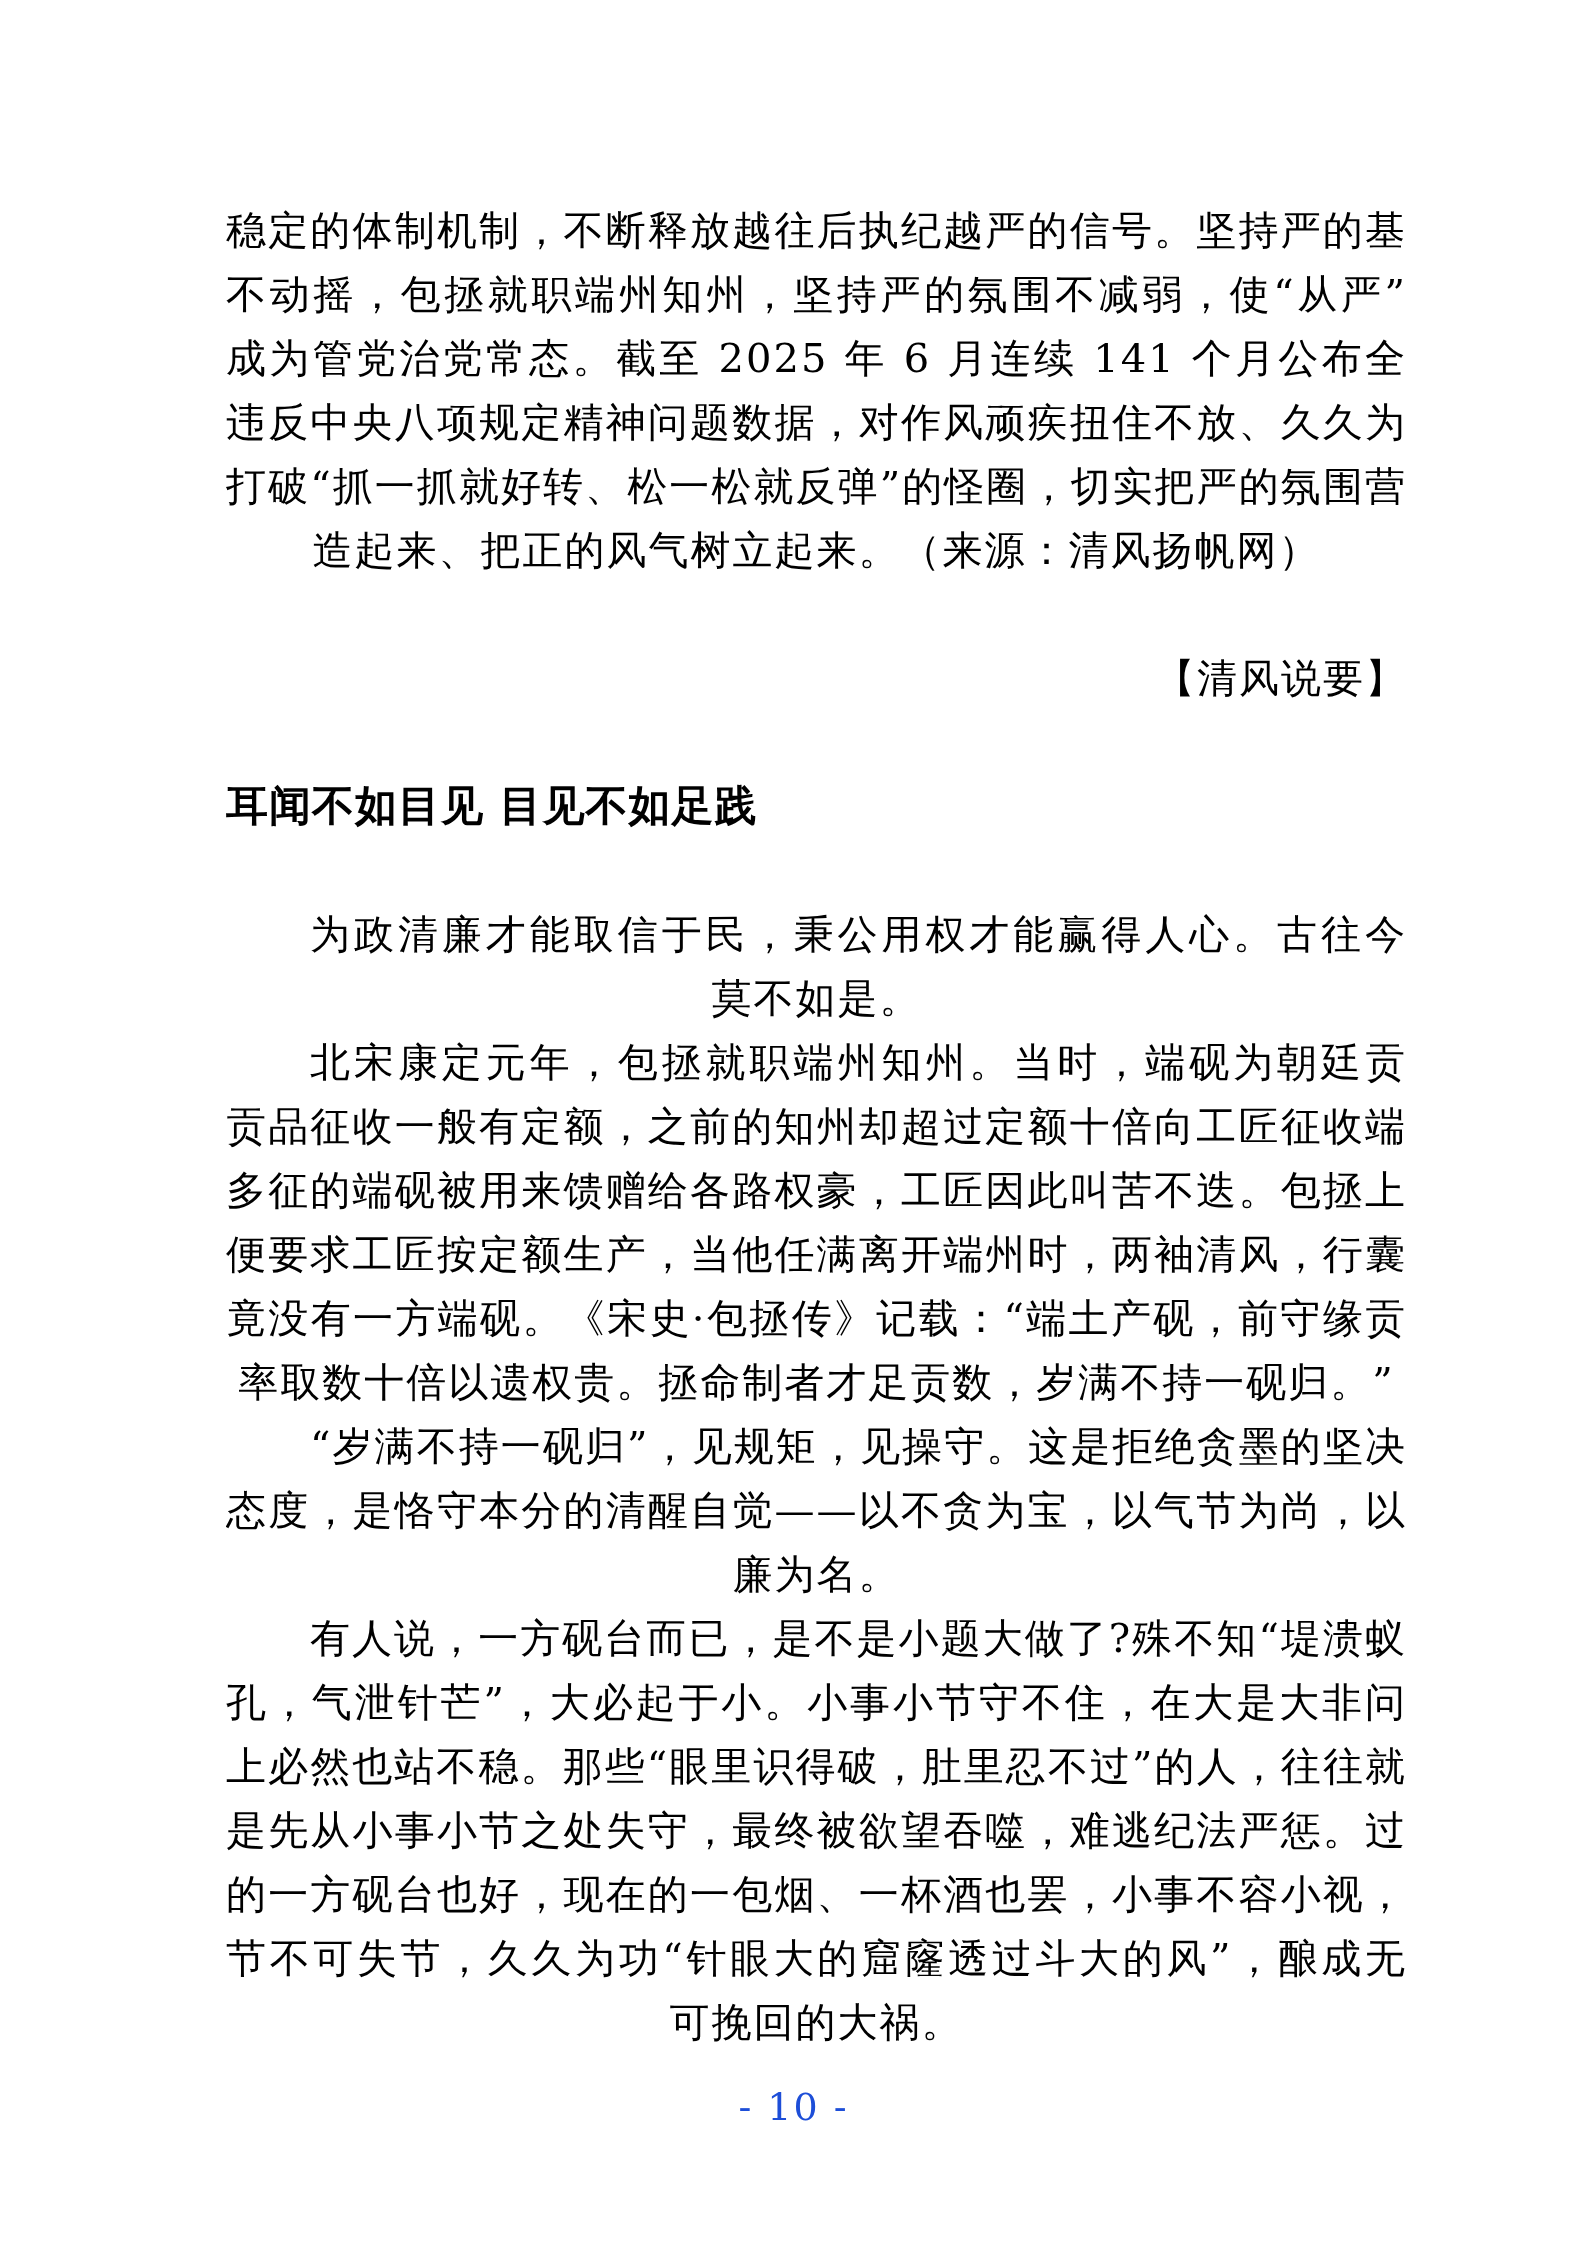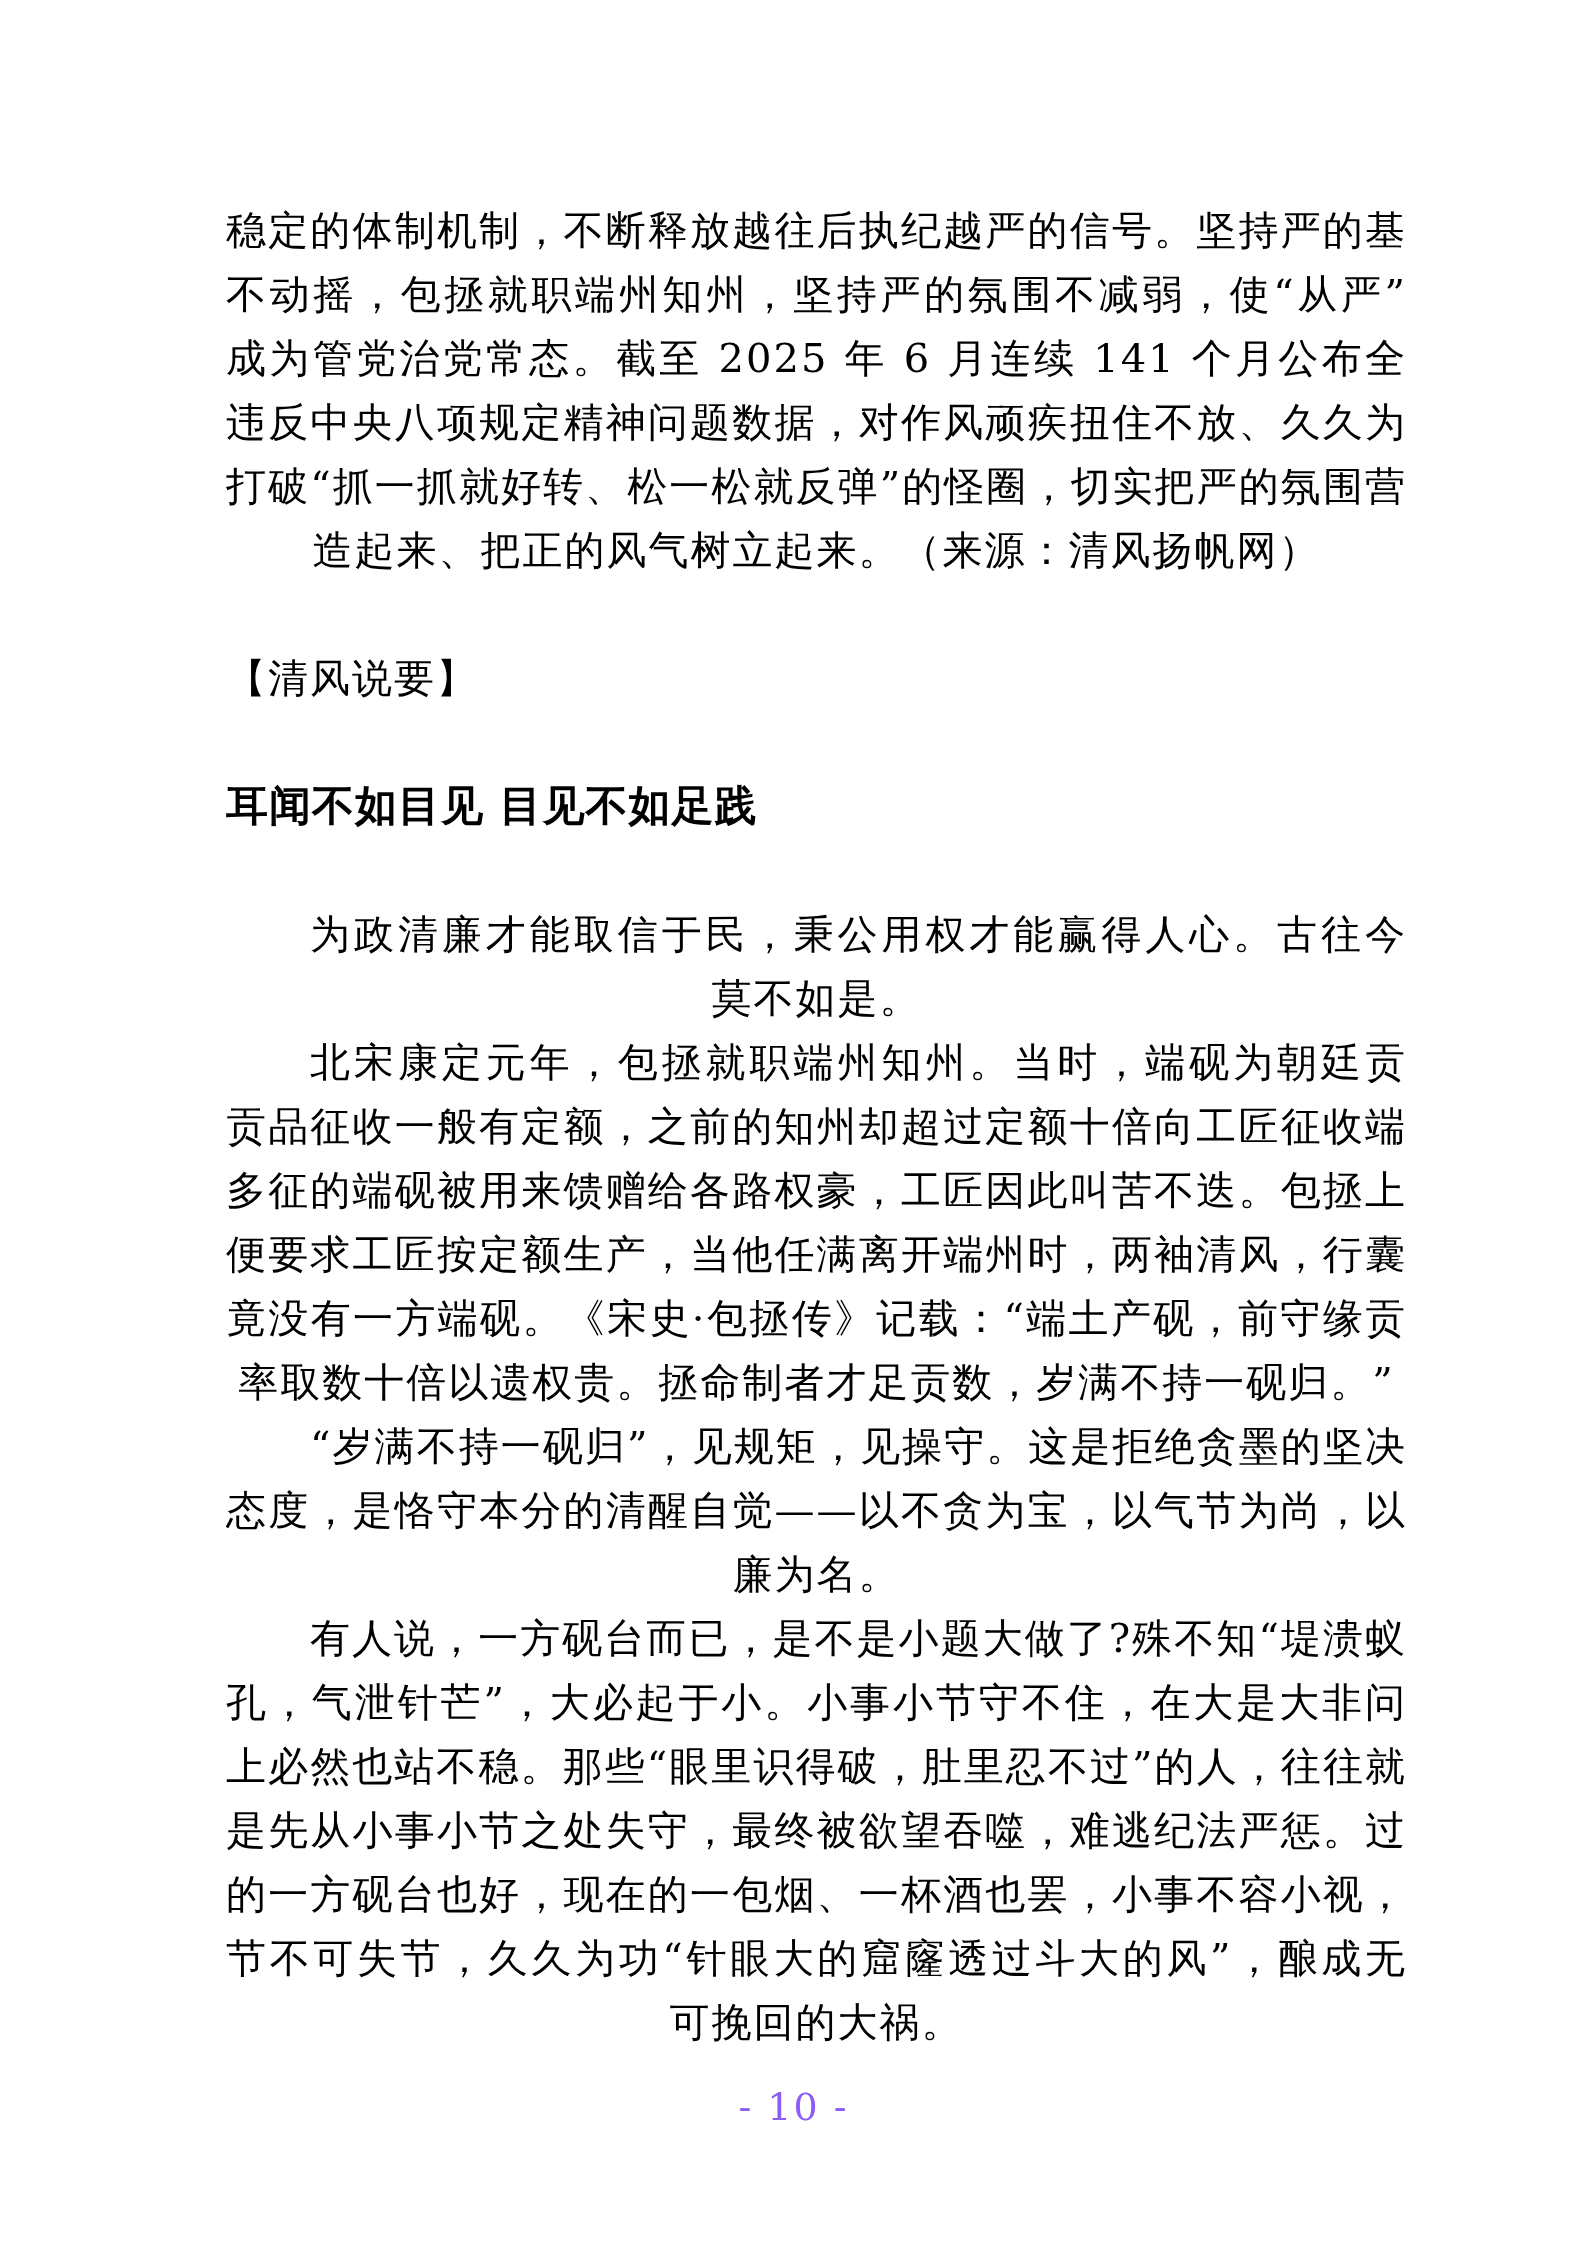--- a/index.html
+++ b/index.html
@@ -40,38 +40,38 @@
     height: 64px;
   }
   .line.last {
     text-align: center;
   }
   .line.indent {
     text-indent: 84px;
   }
   .line.blank {  }
   .line.section-header {
-    text-align: left;
+    text-align: right;
   }
   .line.article-title {
     font-weight: bold;
     font-size: 42px;
     letter-spacing: 1px;
   }
   .page-number {
     position: absolute;
     left: 0;
     top: 2075px;
     width: 100%;
     height: 64px;
     line-height: 64px;
     text-align: center;
     font-size: 38px;
     letter-spacing: 2px;
-    color: #8b5cf6;
+    color: #1d4ed8;
   }
 </style>
 </head>
 <body>
 
 <div class="page">
   <div class="content">
 
     <div class="line fill">稳定的体制机制，不断释放越往后执纪越严的信号。坚持严的基调</div>
     <div class="line fill">不动摇，包拯就职端州知州，坚持严的氛围不减弱，使“从严”</div>

